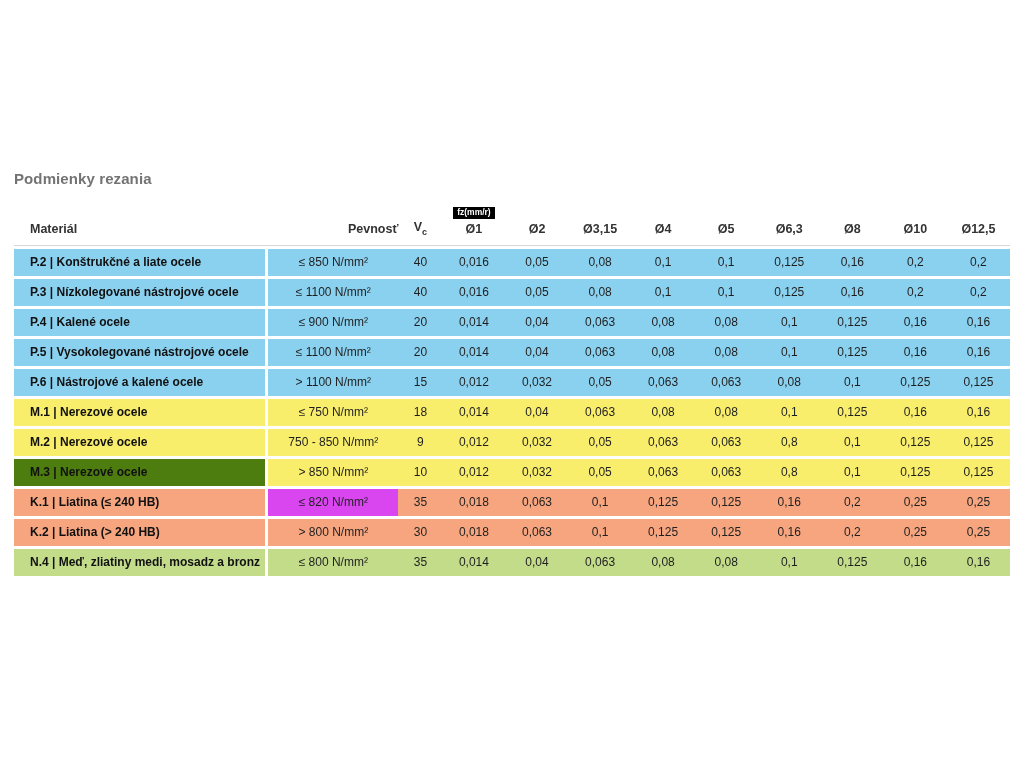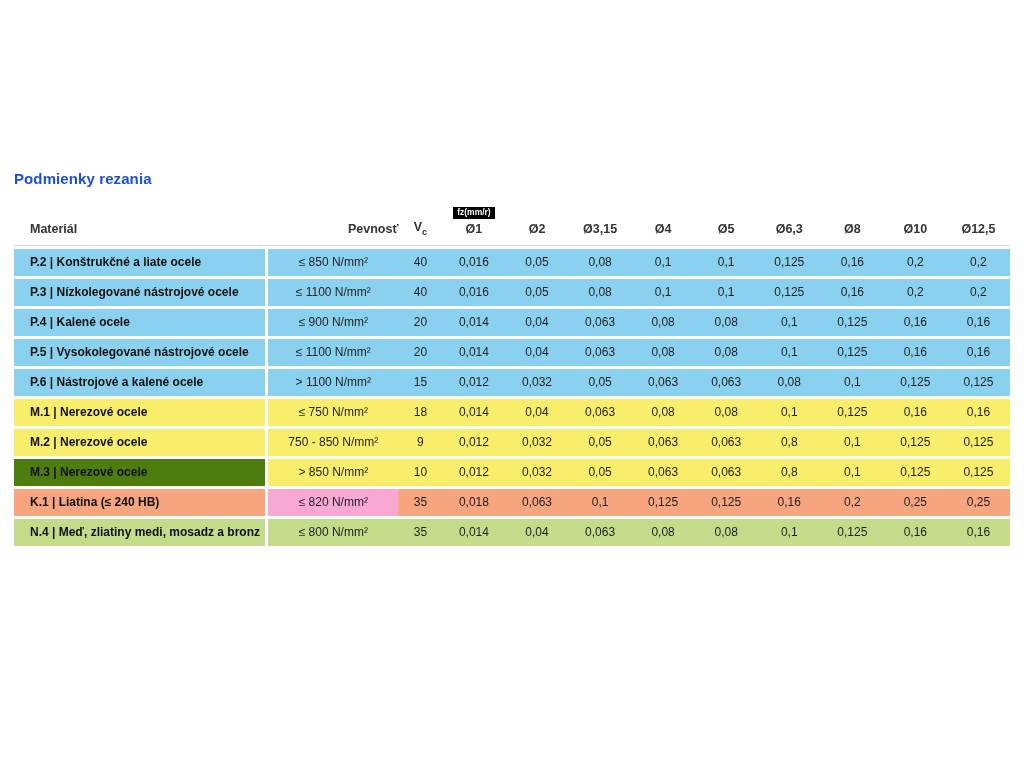--- a/index.html
+++ b/index.html
@@ -3,21 +3,21 @@
 <meta charset="utf-8">
 <style>
   html,body { margin:0; padding:0; }
   body {
     width:1024px; height:768px; background:#ffffff;
     font-family:"Liberation Sans", sans-serif;
     position:relative; overflow:hidden;
   }
   .page { position:absolute; left:14px; top:170px; width:996px; }
   .title {
-    font-size:15px; font-weight:bold; color:#1d4ed8;
+    font-size:15px; font-weight:bold; color:#737373;
     margin:0 0 14px 0; letter-spacing:.1px;
   }
   table.cutting {
     border-collapse:separate; border-spacing:0 3px;
     width:996px; table-layout:fixed;
   }
   thead th {
     font-size:12.5px; font-weight:bold; color:#333333;
     padding:0 0 8px 0; border-bottom:1px solid #d8d8d8;
     vertical-align:bottom; text-align:center; line-height:1.15;
@@ -188,22 +188,36 @@
           <td style="background: rgb(249, 238, 107);">0,05</td>
           <td style="background: rgb(249, 238, 107);">0,063</td>
           <td style="background: rgb(249, 238, 107);">0,063</td>
           <td style="background: rgb(249, 238, 107);">0,8</td>
           <td style="background: rgb(249, 238, 107);">0,1</td>
           <td style="background: rgb(249, 238, 107);">0,125</td>
           <td style="background: rgb(249, 238, 107);">0,125</td>
         </tr>
         <tr>
           <td class="cell-material" style="background: rgb(246, 165, 127);">K.1 | Liatina (≤ 240 HB)</td>
-          <td style="background: #f9a8d4;">≤ 820 N/mm²</td>
+          <td style="background: #d946ef;">≤ 820 N/mm²</td>
           <td style="background: rgb(246, 165, 127);">35</td>
+          <td style="background: rgb(246, 165, 127);">0,018</td>
+          <td style="background: rgb(246, 165, 127);">0,063</td>
+          <td style="background: rgb(246, 165, 127);">0,1</td>
+          <td style="background: rgb(246, 165, 127);">0,125</td>
+          <td style="background: rgb(246, 165, 127);">0,125</td>
+          <td style="background: rgb(246, 165, 127);">0,16</td>
+          <td style="background: rgb(246, 165, 127);">0,2</td>
+          <td style="background: rgb(246, 165, 127);">0,25</td>
+          <td style="background: rgb(246, 165, 127);">0,25</td>
+        </tr>
+        <tr>
+          <td class="cell-material" style="background: rgb(246, 165, 127);">K.2 | Liatina (&gt; 240 HB)</td>
+          <td style="background: rgb(246, 165, 127);">&gt; 800 N/mm²</td>
+          <td style="background: rgb(246, 165, 127);">30</td>
           <td style="background: rgb(246, 165, 127);">0,018</td>
           <td style="background: rgb(246, 165, 127);">0,063</td>
           <td style="background: rgb(246, 165, 127);">0,1</td>
           <td style="background: rgb(246, 165, 127);">0,125</td>
           <td style="background: rgb(246, 165, 127);">0,125</td>
           <td style="background: rgb(246, 165, 127);">0,16</td>
           <td style="background: rgb(246, 165, 127);">0,2</td>
           <td style="background: rgb(246, 165, 127);">0,25</td>
           <td style="background: rgb(246, 165, 127);">0,25</td>
         </tr>

